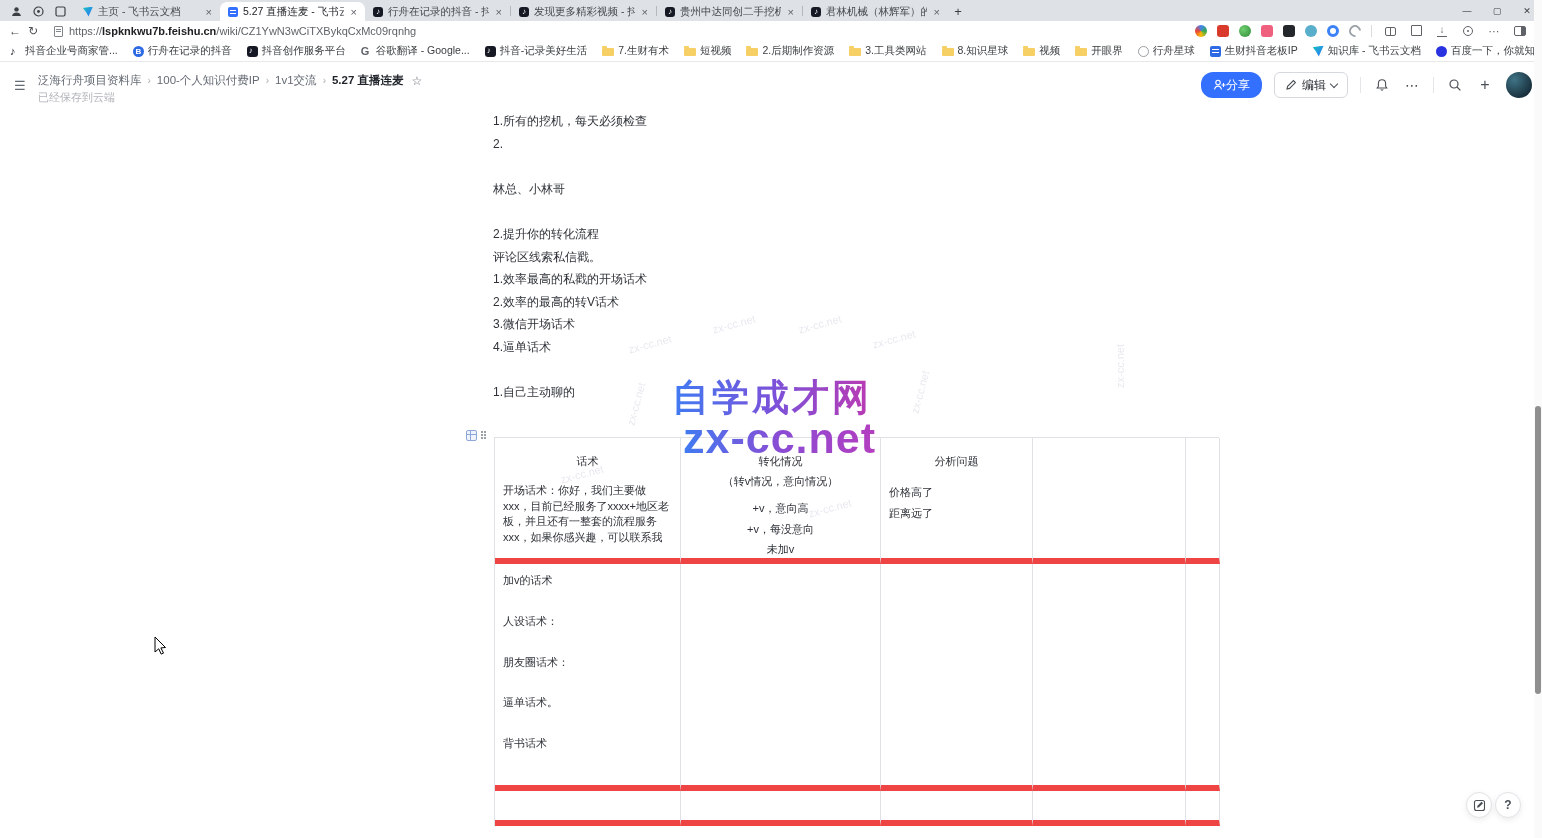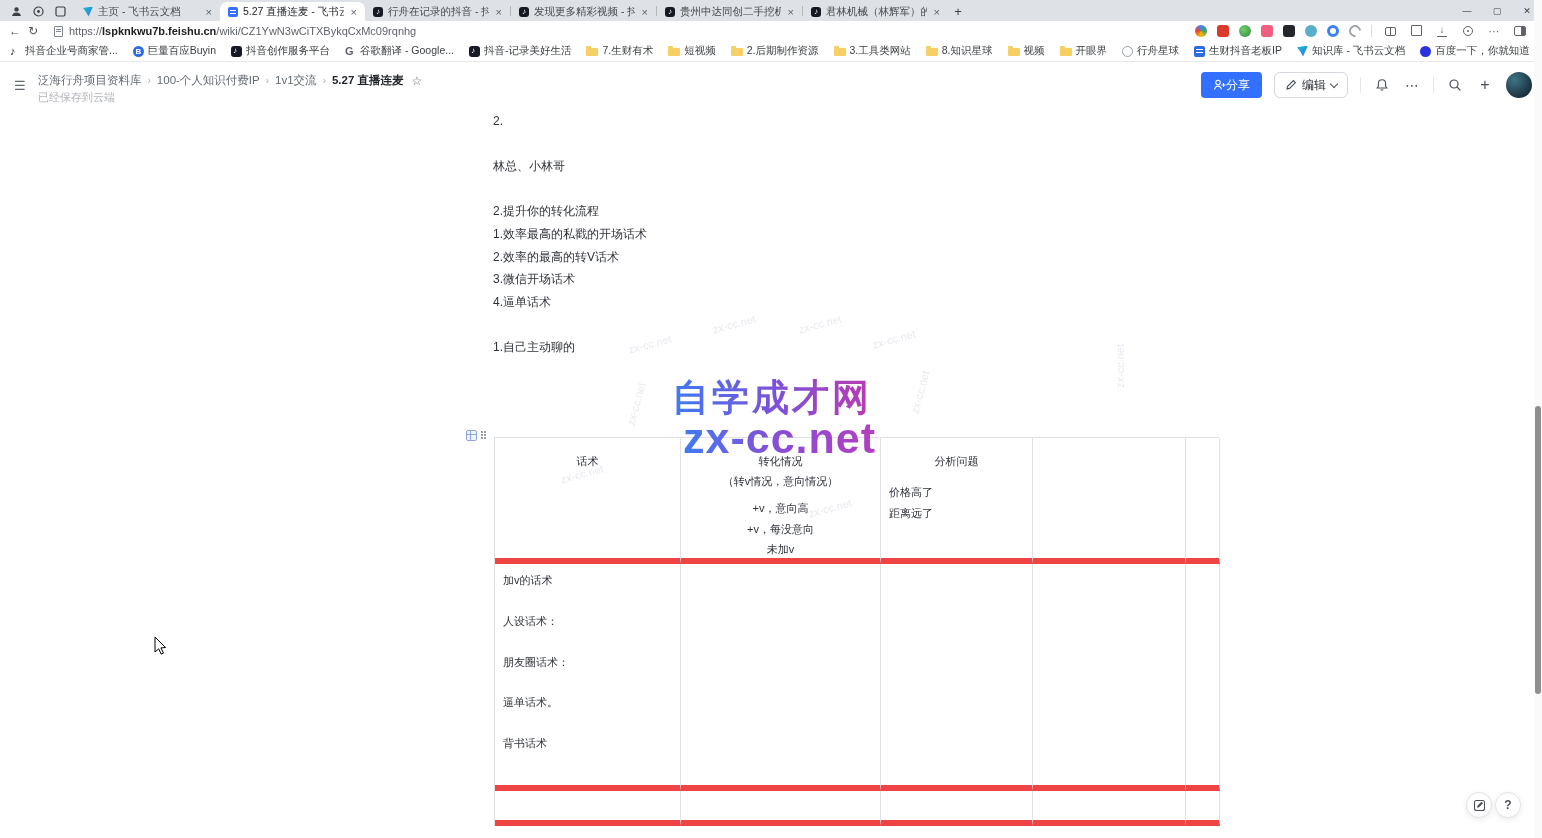--- a/index.html
+++ b/index.html
@@ -77,21 +77,21 @@
   
   #fs-header { position:absolute; left:0; top:62px; width:1542px; height:48px; background:#fff; }
   #collapse { position:absolute; left:14px; top:16px; font-size:13px; color:#646a73; }
   #crumbs { position:absolute; left:38px; top:11px; display:flex; align-items:center; gap:6px; font-size:11.5px; color:#646a73; }
   #crumbs .sep { color:#a8adb3; font-size:10px; }
   #crumbs .last { color:#1f2329; font-weight:bold; }
   #crumbs .star { color:#646a73; font-size:12px; margin-left:2px; }
   #save-status { position:absolute; left:38px; top:28px; font-size:11px; color:#b0b3b8; }
   #hdr-right { position:absolute; right:10px; top:10px; display:flex; align-items:center; gap:12px; }
   #share-btn { display:flex; align-items:center; background:#3370ff; color:#fff; font-size:12px;
-    height:26px; padding:0 12px; border-radius:4px; }
+    height:26px; padding:0 12px; border-radius:12px; }
   #edit-btn { display:flex; align-items:center; gap:5px; border:1px solid #d5d8dc; color:#1f2329; font-size:12px;
     height:26px; padding:0 10px; border-radius:6px; }
   .chev-down { width:6px; height:6px; border-right:1.2px solid #4a4f56; border-bottom:1.2px solid #4a4f56;
     transform:rotate(45deg); margin-top:-3px; }
   .hdr-sep { width:1px; height:16px; background:#e4e6e9; }
   .hdr-ico { color:#4a4f56; font-size:14px; display:flex; align-items:center; justify-content:center; width:18px; }
   #avatar { width:26px; height:26px; border-radius:50%; background:radial-gradient(circle at 32% 30%,#3f7486,#1b3340 70%,#0e1c26); }
 
   
   #doc { position:absolute; left:0; top:110px; width:1542px; height:728px; background:#fff; }
@@ -247,21 +247,21 @@
     </div>
   </div>
 
   <div id="bmbar">
     <span class="bm">
         <span class="bi bi-note">♪</span>
         <span>抖音企业号商家管...</span>
       </span>
     <span class="bm">
         <span class="bi bi-buyin">B</span>
-        <span>巨量百应Buyin</span>
+        <span>行舟在记录的抖音</span>
       </span>
     <span class="bm">
         <span class="bi bi-douyin"></span>
         <span>抖音创作服务平台</span>
       </span>
     <span class="bm">
         <span class="bi bi-g">G</span>
         <span>谷歌翻译 - Google...</span>
       </span>
     <span class="bm">
@@ -359,41 +359,44 @@
             <path d="M9 9l3.4 3.4" stroke="#4a4f56" stroke-width="1.2"></path>
           </svg>
       </span>
       <span class="hdr-ico" style="font-size:16px">+</span>
       <span id="avatar"></span>
     </div>
   </div>
 
   <div id="doc">
     <div id="paras">
+      <div class="para">1.所有的挖机，每天必须检查</div>
       <div class="para">2.</div>
       <div class="para"></div>
       <div class="para">林总、小林哥</div>
       <div class="para"></div>
       <div class="para">2.提升你的转化流程</div>
+      <div class="para">评论区线索私信戳。</div>
       <div class="para">1.效率最高的私戳的开场话术</div>
       <div class="para">2.效率的最高的转V话术</div>
       <div class="para">3.微信开场话术</div>
       <div class="para">4.逼单话术</div>
       <div class="para"></div>
       <div class="para">1.自己主动聊的</div>
     </div>
 
     <div class="tbl-gutter">
       <span class="gut-tbl"></span>
       <span class="gut-drag"></span>
     </div>
 
     <div id="tbl">
       <div class="cell c1">
         <div class="head">话术</div>
+        <div class="body">开场话术：你好，我们主要做xxx，目前已经服务了xxxx+地区老板，并且还有一整套的流程服务xxx，如果你感兴趣，可以联系我</div>
       </div>
       <div class="cell c2">
         <div class="head">转化情况
 （转v情况，意向情况）</div>
         <div class="body">+v，意向高
 +v，每没意向
 未加v</div>
       </div>
       <div class="cell c3">
         <div class="head">分析问题</div>

